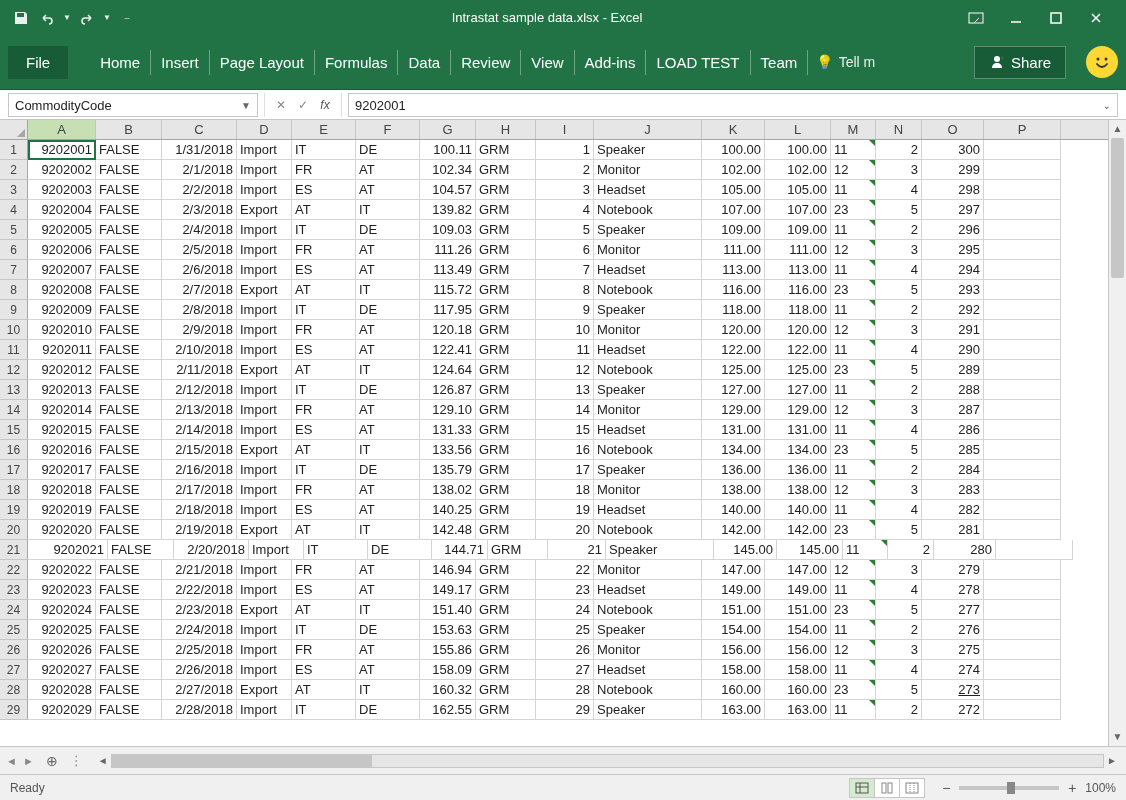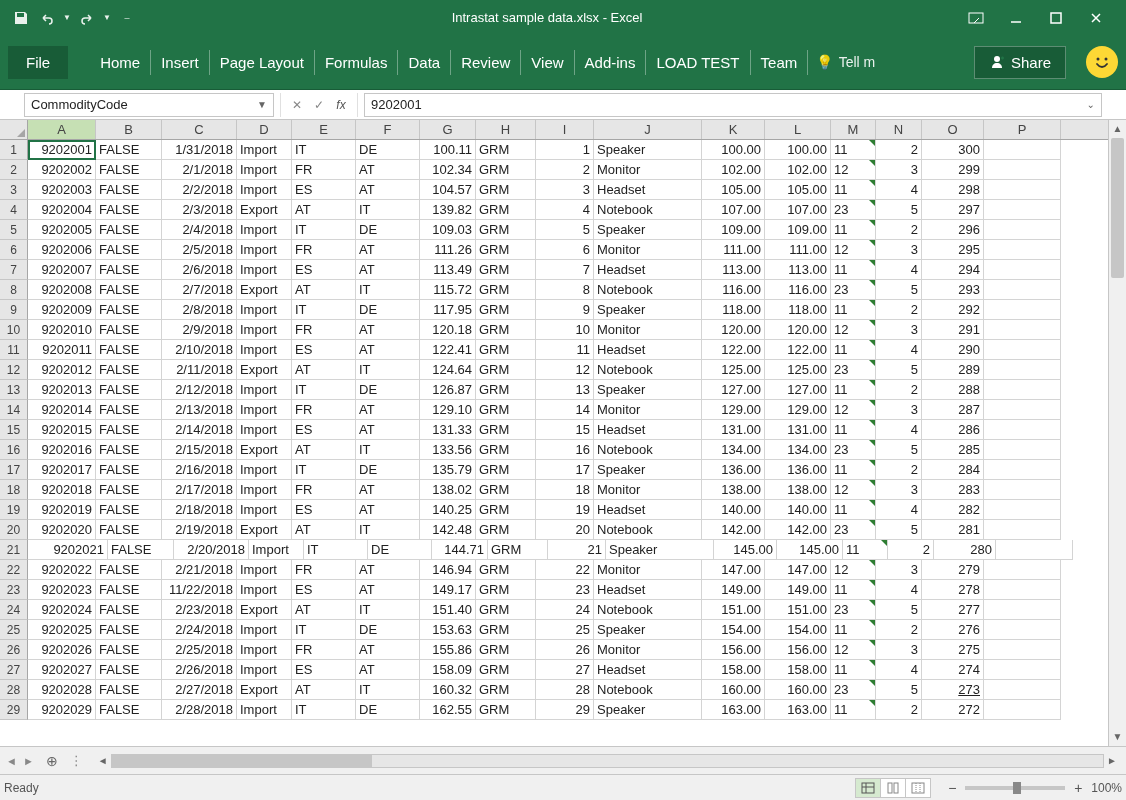--- a/index.html
+++ b/index.html
@@ -11,21 +11,21 @@
 .winctrls{display:flex;align-items:center;gap:0}
 .winctrls .wb{width:40px;height:30px;display:flex;align-items:center;justify-content:center;cursor:pointer}
 .ribbon{height:55px;background:#217346;display:flex;align-items:center;padding:0 8px;gap:0;color:#fff;border-bottom:1px solid #185c37}
 .ribbon .file{background:#185c37;padding:8px 18px;font-size:15px;cursor:pointer;margin-right:22px}
 .ribbon .tab{padding:4px 10px;font-size:15px;cursor:pointer;border-right:1px solid rgba(255,255,255,.35);margin:0}
 .ribbon .tab:first-of-type{border-left:none}
 .ribbon .tellme{display:flex;align-items:center;gap:5px;padding:4px 8px;opacity:.9;font-size:14px}
 .ribbon .spacer{flex:1}
 .ribbon .share{display:flex;align-items:center;gap:6px;background:#185c37;padding:7px 14px;font-size:15px;cursor:pointer;border:1px solid rgba(255,255,255,.3)}
 .ribbon .smile{width:32px;height:32px;border-radius:50%;background:#fdd835;display:flex;align-items:center;justify-content:center;margin-left:20px;font-size:18px;cursor:pointer}
-.formulabar{height:30px;display:flex;align-items:center;border-bottom:1px solid #c6c6c6;background:#fff;padding:3px 24px;gap:6px}
+.formulabar{height:30px;display:flex;border-bottom:1px solid #c6c6c6;background:#fff;padding:3px 8px;gap:6px}
 .namebox{width:250px;height:24px;border:1px solid #c6c6c6;padding:0 6px;font-size:13px;display:flex;align-items:center;justify-content:space-between;background:#fff}
 .namebox .dd{color:#666;font-size:10px}
 .fxbtns{display:flex;align-items:center;gap:2px;padding:0 6px;border-left:1px solid #e0e0e0;border-right:1px solid #e0e0e0;height:24px}
 .fxbtns span{width:20px;text-align:center;color:#888;font-size:12px;cursor:pointer}
 .fxbtns .fx{font-style:italic;color:#555}
 .formulabox{flex:1;height:24px;border:1px solid #c6c6c6;padding:0 6px;display:flex;align-items:center;justify-content:space-between}
 .formulabox .dd{color:#666;font-size:10px}
 .gridwrap{flex:1;display:flex;overflow:hidden;position:relative}
 .grid{flex:1;display:flex;flex-direction:column;overflow:hidden}
 .colhdrs{display:flex;height:20px;background:#e6e6e6;border-bottom:1px solid #a6a6a6}
@@ -51,21 +51,21 @@
 .sheetnav span{cursor:pointer;font-size:11px}
 .tabs{display:flex;align-items:flex-end;height:100%}
 .stab{padding:4px 14px;font-size:13px;border:1px solid #c6c6c6;border-bottom:none;background:#e6e6e6;cursor:pointer;margin-right:-1px;color:#444}
 .stab.active{background:#fff;border-top:2px solid #217346;color:#217346;font-weight:600}
 .addsheet{width:24px;text-align:center;color:#666;cursor:pointer;font-size:14px}
 .hscroll{flex:1;display:flex;align-items:center;margin:0 6px}
 .hscroll .track{flex:1;height:14px;background:#e6e6e6;border:1px solid #c6c6c6;position:relative}
 .hscroll .thumb{position:absolute;left:0;top:0;bottom:0;width:260px;background:#c6c6c6}
 .hscroll .arr{width:16px;text-align:center;font-size:10px;color:#666;cursor:pointer}
 .dots{color:#888;padding:0 6px}
-.statusbar{height:26px;background:#f0f0f0;border-top:1px solid #c6c6c6;display:flex;align-items:center;padding:0 4px;font-size:12px;color:#555}
+.statusbar{height:26px;background:#f0f0f0;border-top:1px solid #c6c6c6;display:flex;align-items:center;padding:0 10px;font-size:12px;color:#555}
 .statusbar .status{flex:1}
 .viewbtns{display:flex;gap:0;margin-right:14px}
 .viewbtns .vb{width:26px;height:20px;border:1px solid #c6c6c6;display:flex;align-items:center;justify-content:center;cursor:pointer;margin-left:-1px;background:#fff}
 .viewbtns .vb.active{background:#d6ead0}
 .zoom{display:flex;align-items:center;gap:6px}
 .zoom .zslider{width:100px;height:4px;background:#c6c6c6;position:relative}
 .zoom .zslider .tick{position:absolute;left:50%;top:-3px;width:1px;height:10px;background:#888}
 .zoom .zslider .zthumb{position:absolute;left:48%;top:-4px;width:8px;height:12px;background:#888}
 .zoom .zb{cursor:pointer;font-size:14px;color:#555;width:14px;text-align:center}
 svg{display:block}
@@ -613,21 +613,21 @@
           <div class="c num" style="width: 66px;">147.00</div>
           <div class="c flag" style="width: 45px;">12</div>
           <div class="c num" style="width: 46px;">3</div>
           <div class="c num" style="width: 62px;">279</div>
           <div class="c" style="width: 77px;"></div>
         </div>
         <div class="row">
           <div class="rh">23</div>
           <div class="c num" style="width: 68px;">9202023</div>
           <div class="c" style="width: 66px;">FALSE</div>
-          <div class="c num" style="width: 75px;">11/22/2018</div>
+          <div class="c num" style="width: 75px;">2/22/2018</div>
           <div class="c" style="width: 55px;">Import</div>
           <div class="c" style="width: 64px;">ES</div>
           <div class="c" style="width: 64px;">AT</div>
           <div class="c num" style="width: 56px;">149.17</div>
           <div class="c" style="width: 60px;">GRM</div>
           <div class="c num" style="width: 58px;">23</div>
           <div class="c" style="width: 108px;">Headset</div>
           <div class="c num" style="width: 63px;">149.00</div>
           <div class="c num" style="width: 66px;">149.00</div>
           <div class="c flag" style="width: 45px;">11</div>

